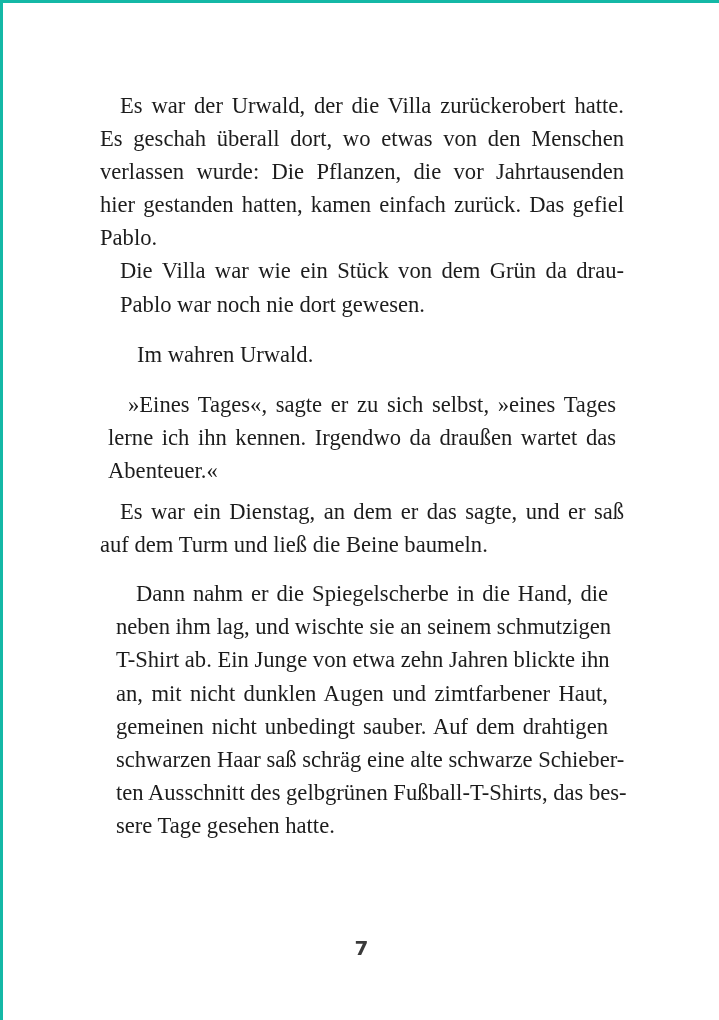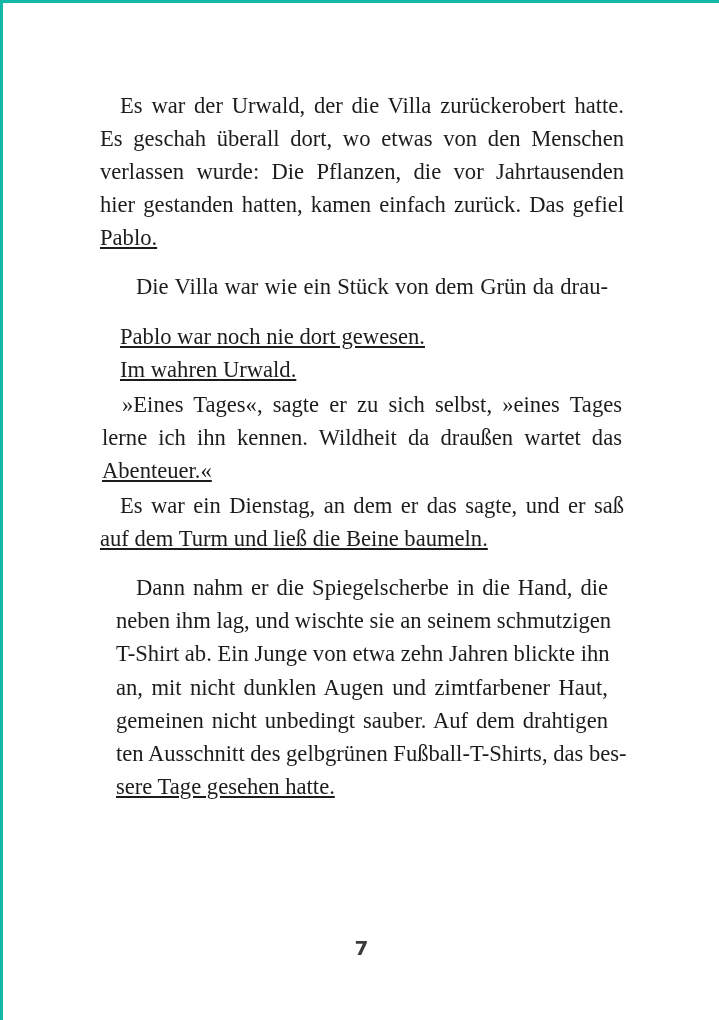--- a/index.html
+++ b/index.html
@@ -13,21 +13,21 @@
     .text {
       position: absolute;
       left: 97px; top: 86px;
       width: 524px;
       font-family: "Liberation Serif", "DejaVu Serif", serif;
       font-size: 22.6px;
       line-height: 33.1px;
       color: #1c1c1c;
     }
     .line { display: block; text-align: justify; text-align-last: justify; white-space: nowrap; }
-    .line.last { text-align-last: left; text-decoration: underline; }
+    .line.last { text-align-last: left; }
     .indent { padding-left: 20px; }
     .page-number {
       position: absolute;
       left: 0; right: 0; top: 933px;
       text-align: center;
       font-family: "DejaVu Sans", sans-serif;
       font-weight: bold;
       font-size: 20px;
       color: #3a3a3a;
     }
@@ -39,49 +39,50 @@
   <div class="text">
 
     <p class="para-block" style="margin:0">
       <span class="line indent">Es war der Urwald, der die Villa zurückerobert hatte.</span>
       <span class="line">Es geschah überall dort, wo etwas von den Menschen</span>
       <span class="line">verlassen wurde: Die Pflanzen, die vor Jahrtausenden</span>
       <span class="line">hier gestanden hatten, kamen einfach zurück. Das gefiel</span>
       <span class="line last">Pablo.</span>
     </p>
 
-    <p class="para-block" style="margin:16px">
+    <p class="para-block" style="margin:0">
       <span class="line indent">Die Villa war wie ein Stück von dem Grün da drau-</span>
     </p>
 
     <p class="para-block" style="margin:0">
       <span class="line indent last">Pablo war noch nie dort gewesen.</span>
     </p>
 
-    <p class="para-block" style="margin:0">
+    <p class="para-block" style="margin:17px">
       <span class="line indent last">Im wahren Urwald.</span>
     </p>
 
-    <p class="para-block" style="margin:2px">
+    <p class="para-block" style="margin:8px">
       <span class="line indent">»Eines Tages«, sagte er zu sich selbst, »eines Tages</span>
-      <span class="line">lerne ich ihn kennen. Wildheit da draußen wartet das</span>
+      <span class="line">lerne ich ihn kennen. Irgendwo da draußen wartet das</span>
       <span class="line last">Abenteuer.«</span>
     </p>
 
     <p class="para-block" style="margin:0">
       <span class="line indent">Es war ein Dienstag, an dem er das sagte, und er saß</span>
       <span class="line last">auf dem Turm und ließ die Beine baumeln.</span>
     </p>
 
     <p class="para-block" style="margin:16px">
       <span class="line indent">Dann nahm er die Spiegelscherbe in die Hand, die</span>
       <span class="line">neben ihm lag, und wischte sie an seinem schmutzigen</span>
       <span class="line">T-Shirt ab. Ein Junge von etwa zehn Jahren blickte ihn</span>
       <span class="line">an, mit nicht dunklen Augen und zimtfarbener Haut,</span>
       <span class="line">gemeinen nicht unbedingt sauber. Auf dem drahtigen</span>
+      <span class="line">schwarzen Haar saß schräg eine alte schwarze Schieber-</span>
       <span class="line">ten Ausschnitt des gelbgrünen Fußball-T-Shirts, das bes-</span>
       <span class="line last">sere Tage gesehen hatte.</span>
     </p>
 
 
   </div>
 
   <div class="page-number">7</div>
 </div>
 

